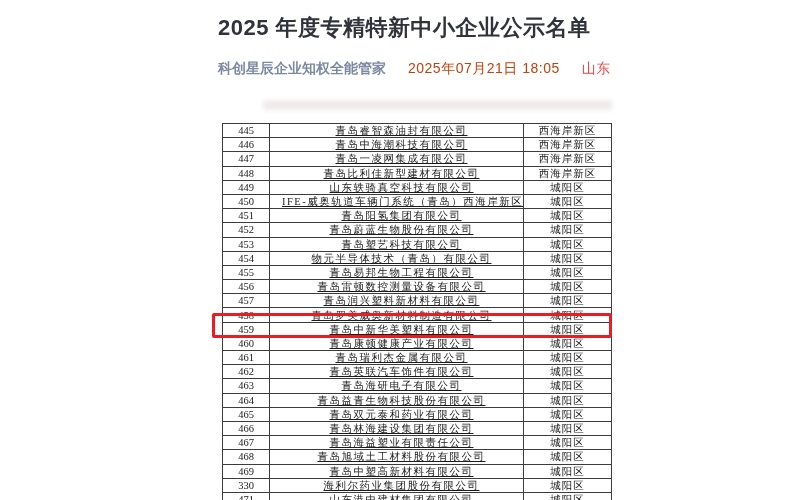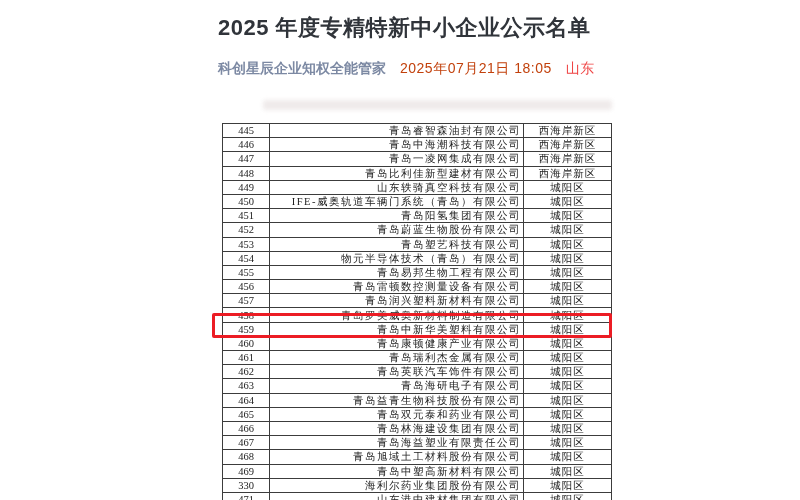--- a/index.html
+++ b/index.html
@@ -7,21 +7,21 @@
               font-family:"Liberation Sans", sans-serif; }
   .stage { position:relative; width:800px; height:500px; background:#fff; }
 
   .article-title {
     position:absolute; left:218px; top:13px; width:420px;
     font-size:22px; font-weight:bold; color:#30343a; letter-spacing:0.5px;
     font-family:"Liberation Sans", sans-serif;
   }
   .byline {
     position:absolute; left:218px; top:60px; width:420px;
-    font-size:14px; display:flex; align-items:baseline; gap:14px; white-space:nowrap;
+    font-size:14px; display:flex; align-items:baseline; gap:22px; white-space:nowrap;
   }
   .byline .account { color:#7c89a3; font-weight:bold; cursor:pointer; }
   .byline .meta { color:#b7b7b7; letter-spacing:0.5px; }
 
   .faded-band {
     position:absolute; left:263px; top:100px; width:349px; height:10px;
     background:#dcd2d2; opacity:0.45; filter:blur(2px); border-radius:2px;
   }
 
   .company-table {
@@ -31,21 +31,21 @@
     font-size:10.5px; color:#1c1c1c;
   }
   .company-table td {
     border:1px solid #3c3c3c; height:14.2px; padding:0 2px;
     overflow:hidden; white-space:nowrap; line-height:13px;
   }
   .company-table col.c-no   { width:47px;  }
   .company-table col.c-name { width:254px; }
   .company-table col.c-dist { width:88px;  }
   .company-table td.no   { text-align:center; }
-  .company-table td.name { text-align:right; padding-left:12px; letter-spacing:1.5px; }
+  .company-table td.name { text-align:center; padding-left:12px; letter-spacing:1.5px;text-decoration:underline; }
   .company-table td.dist { text-align:center; letter-spacing:1px; }
 
   .highlight-box {
     position:absolute; left:212px; top:313px; width:400px; height:25px;
     border:3px solid #ec1c24; border-radius:2px; background:transparent;
     pointer-events:none; z-index:5;
   }
 </style>
 </head>
 <body>
@@ -89,21 +89,21 @@
           <td class="name">青岛比利佳新型建材有限公司</td>
           <td class="dist">西海岸新区</td>
         </tr>
         <tr>
           <td class="no">449</td>
           <td class="name">山东轶骑真空科技有限公司</td>
           <td class="dist">城阳区</td>
         </tr>
         <tr>
           <td class="no">450</td>
-          <td class="name">IFE-威奥轨道车辆门系统（青岛）有限公司</td>
+          <td class="name">IFE-威奥轨道车辆门系统（青岛）西海岸新区</td>
           <td class="dist">城阳区</td>
         </tr>
         <tr>
           <td class="no">451</td>
           <td class="name">青岛阳氢集团有限公司</td>
           <td class="dist">城阳区</td>
         </tr>
         <tr>
           <td class="no">452</td>
           <td class="name">青岛蔚蓝生物股份有限公司</td>

